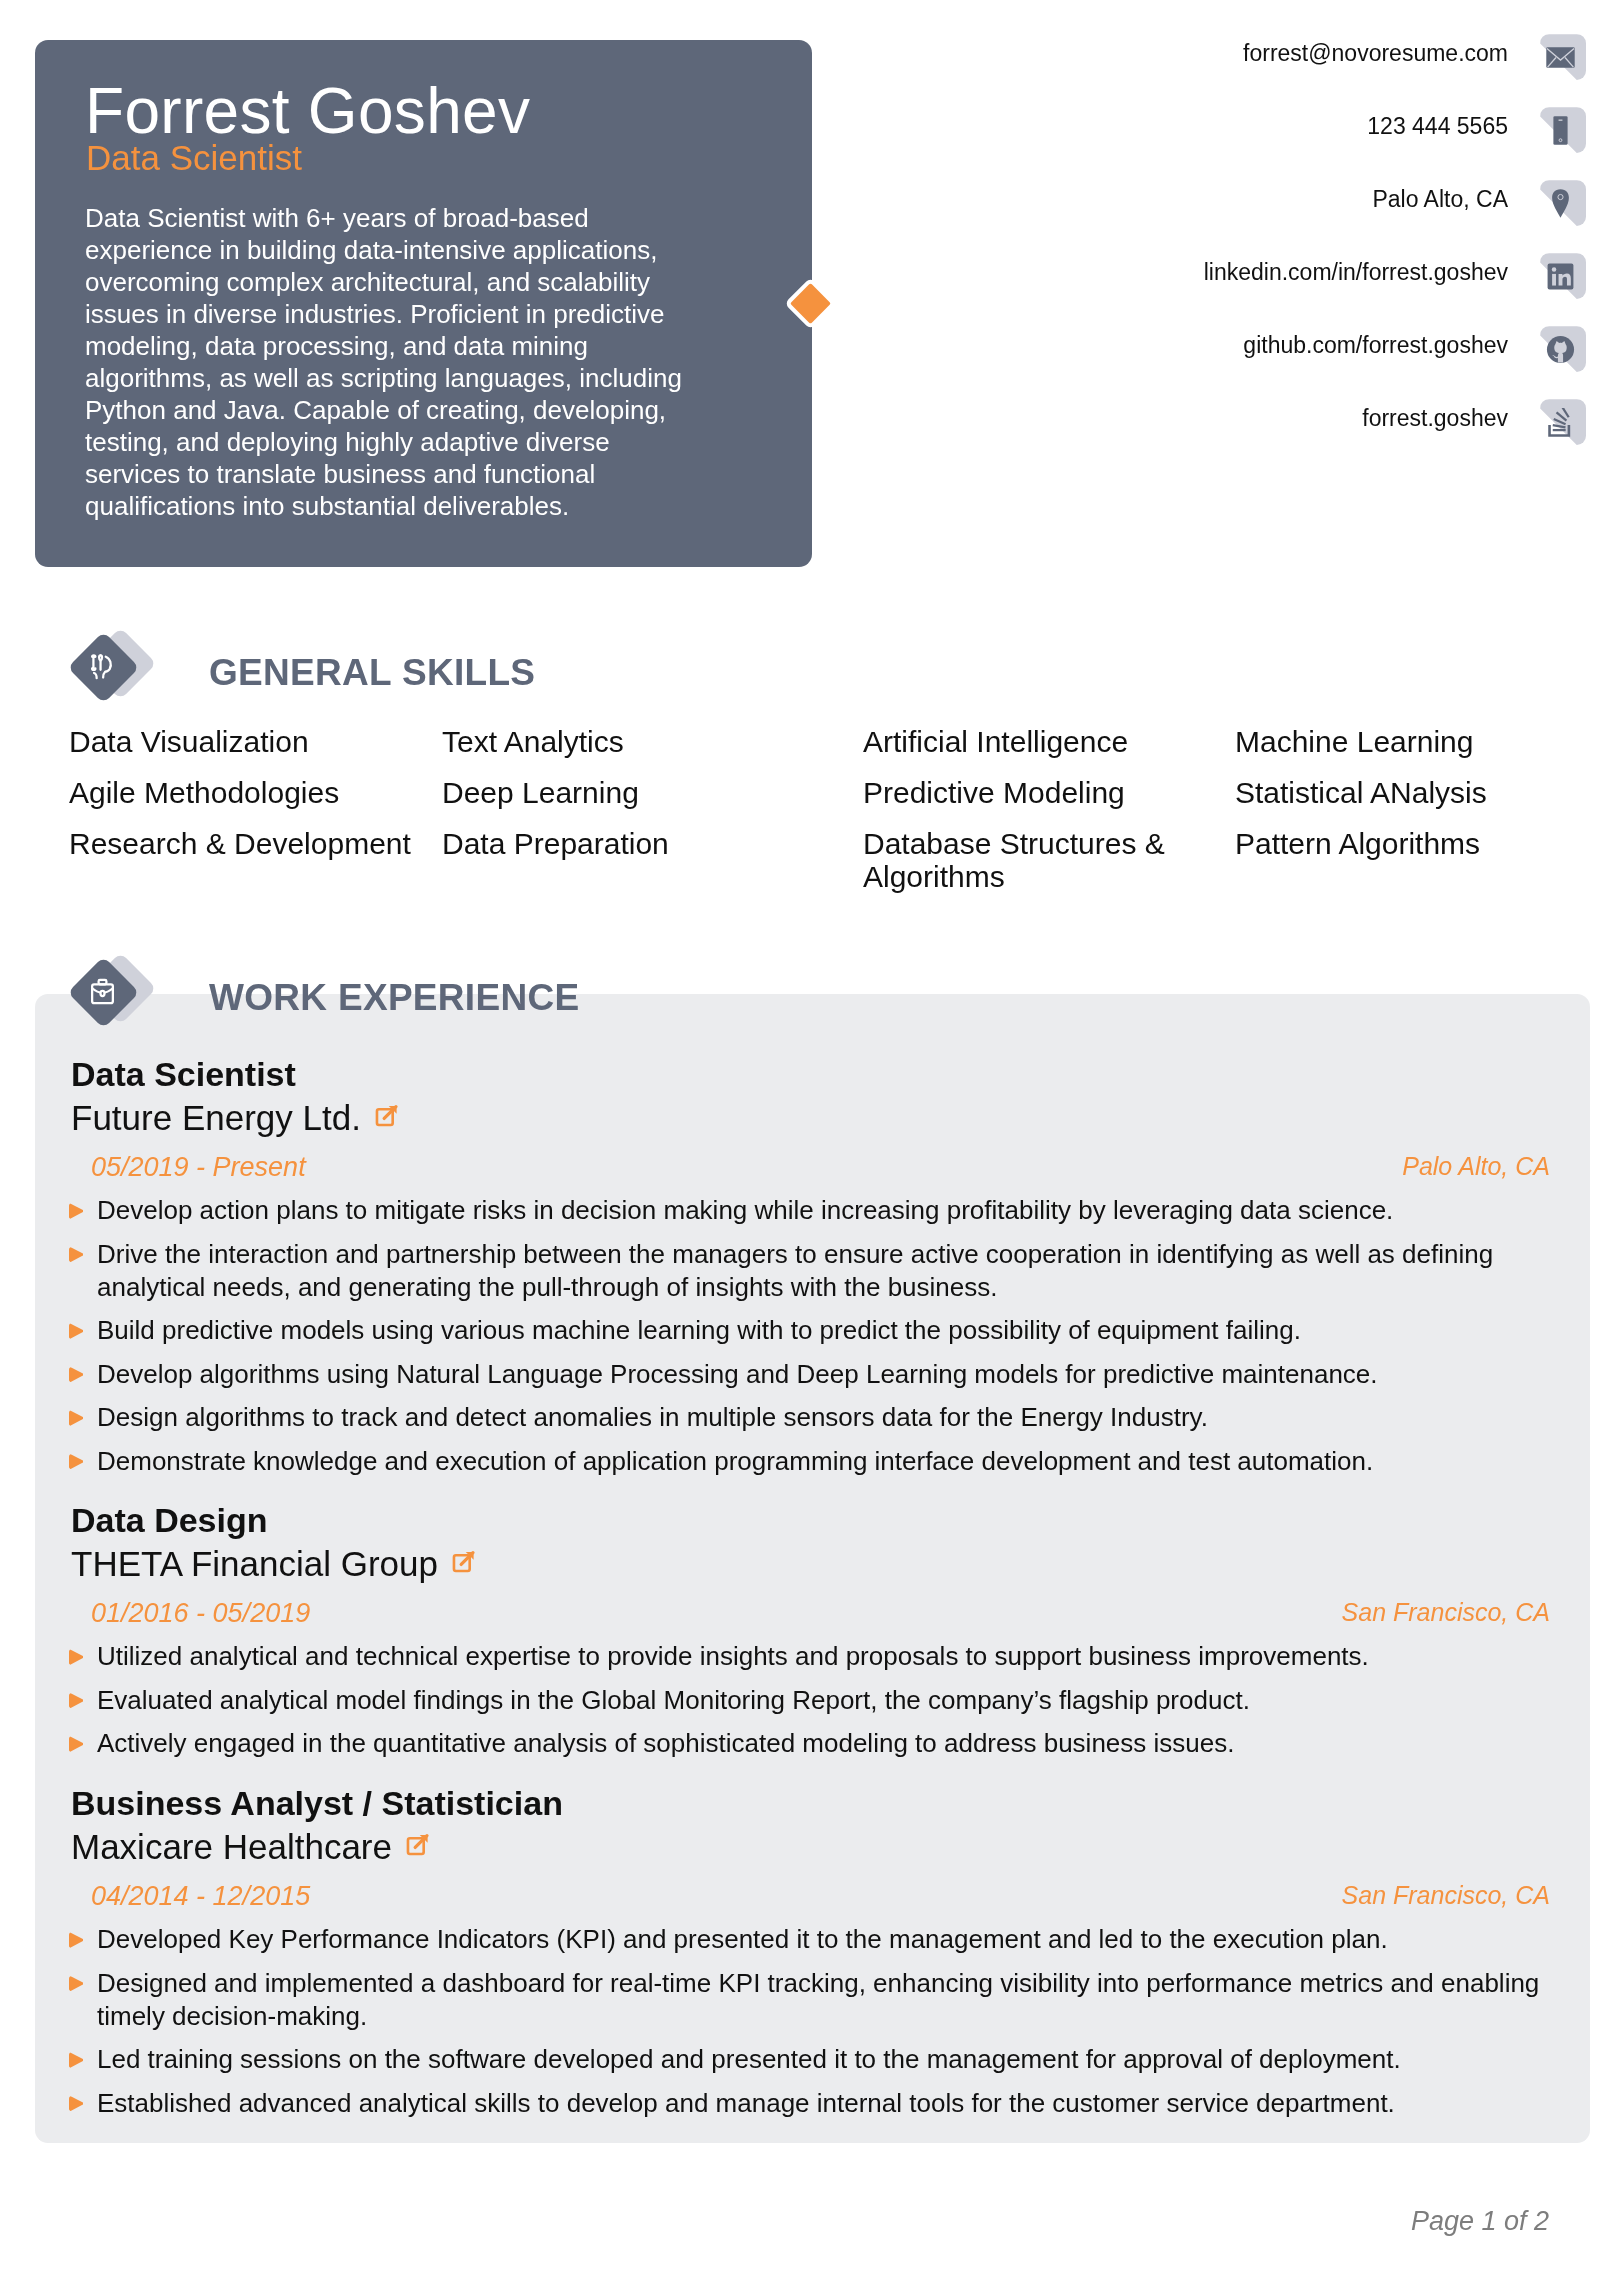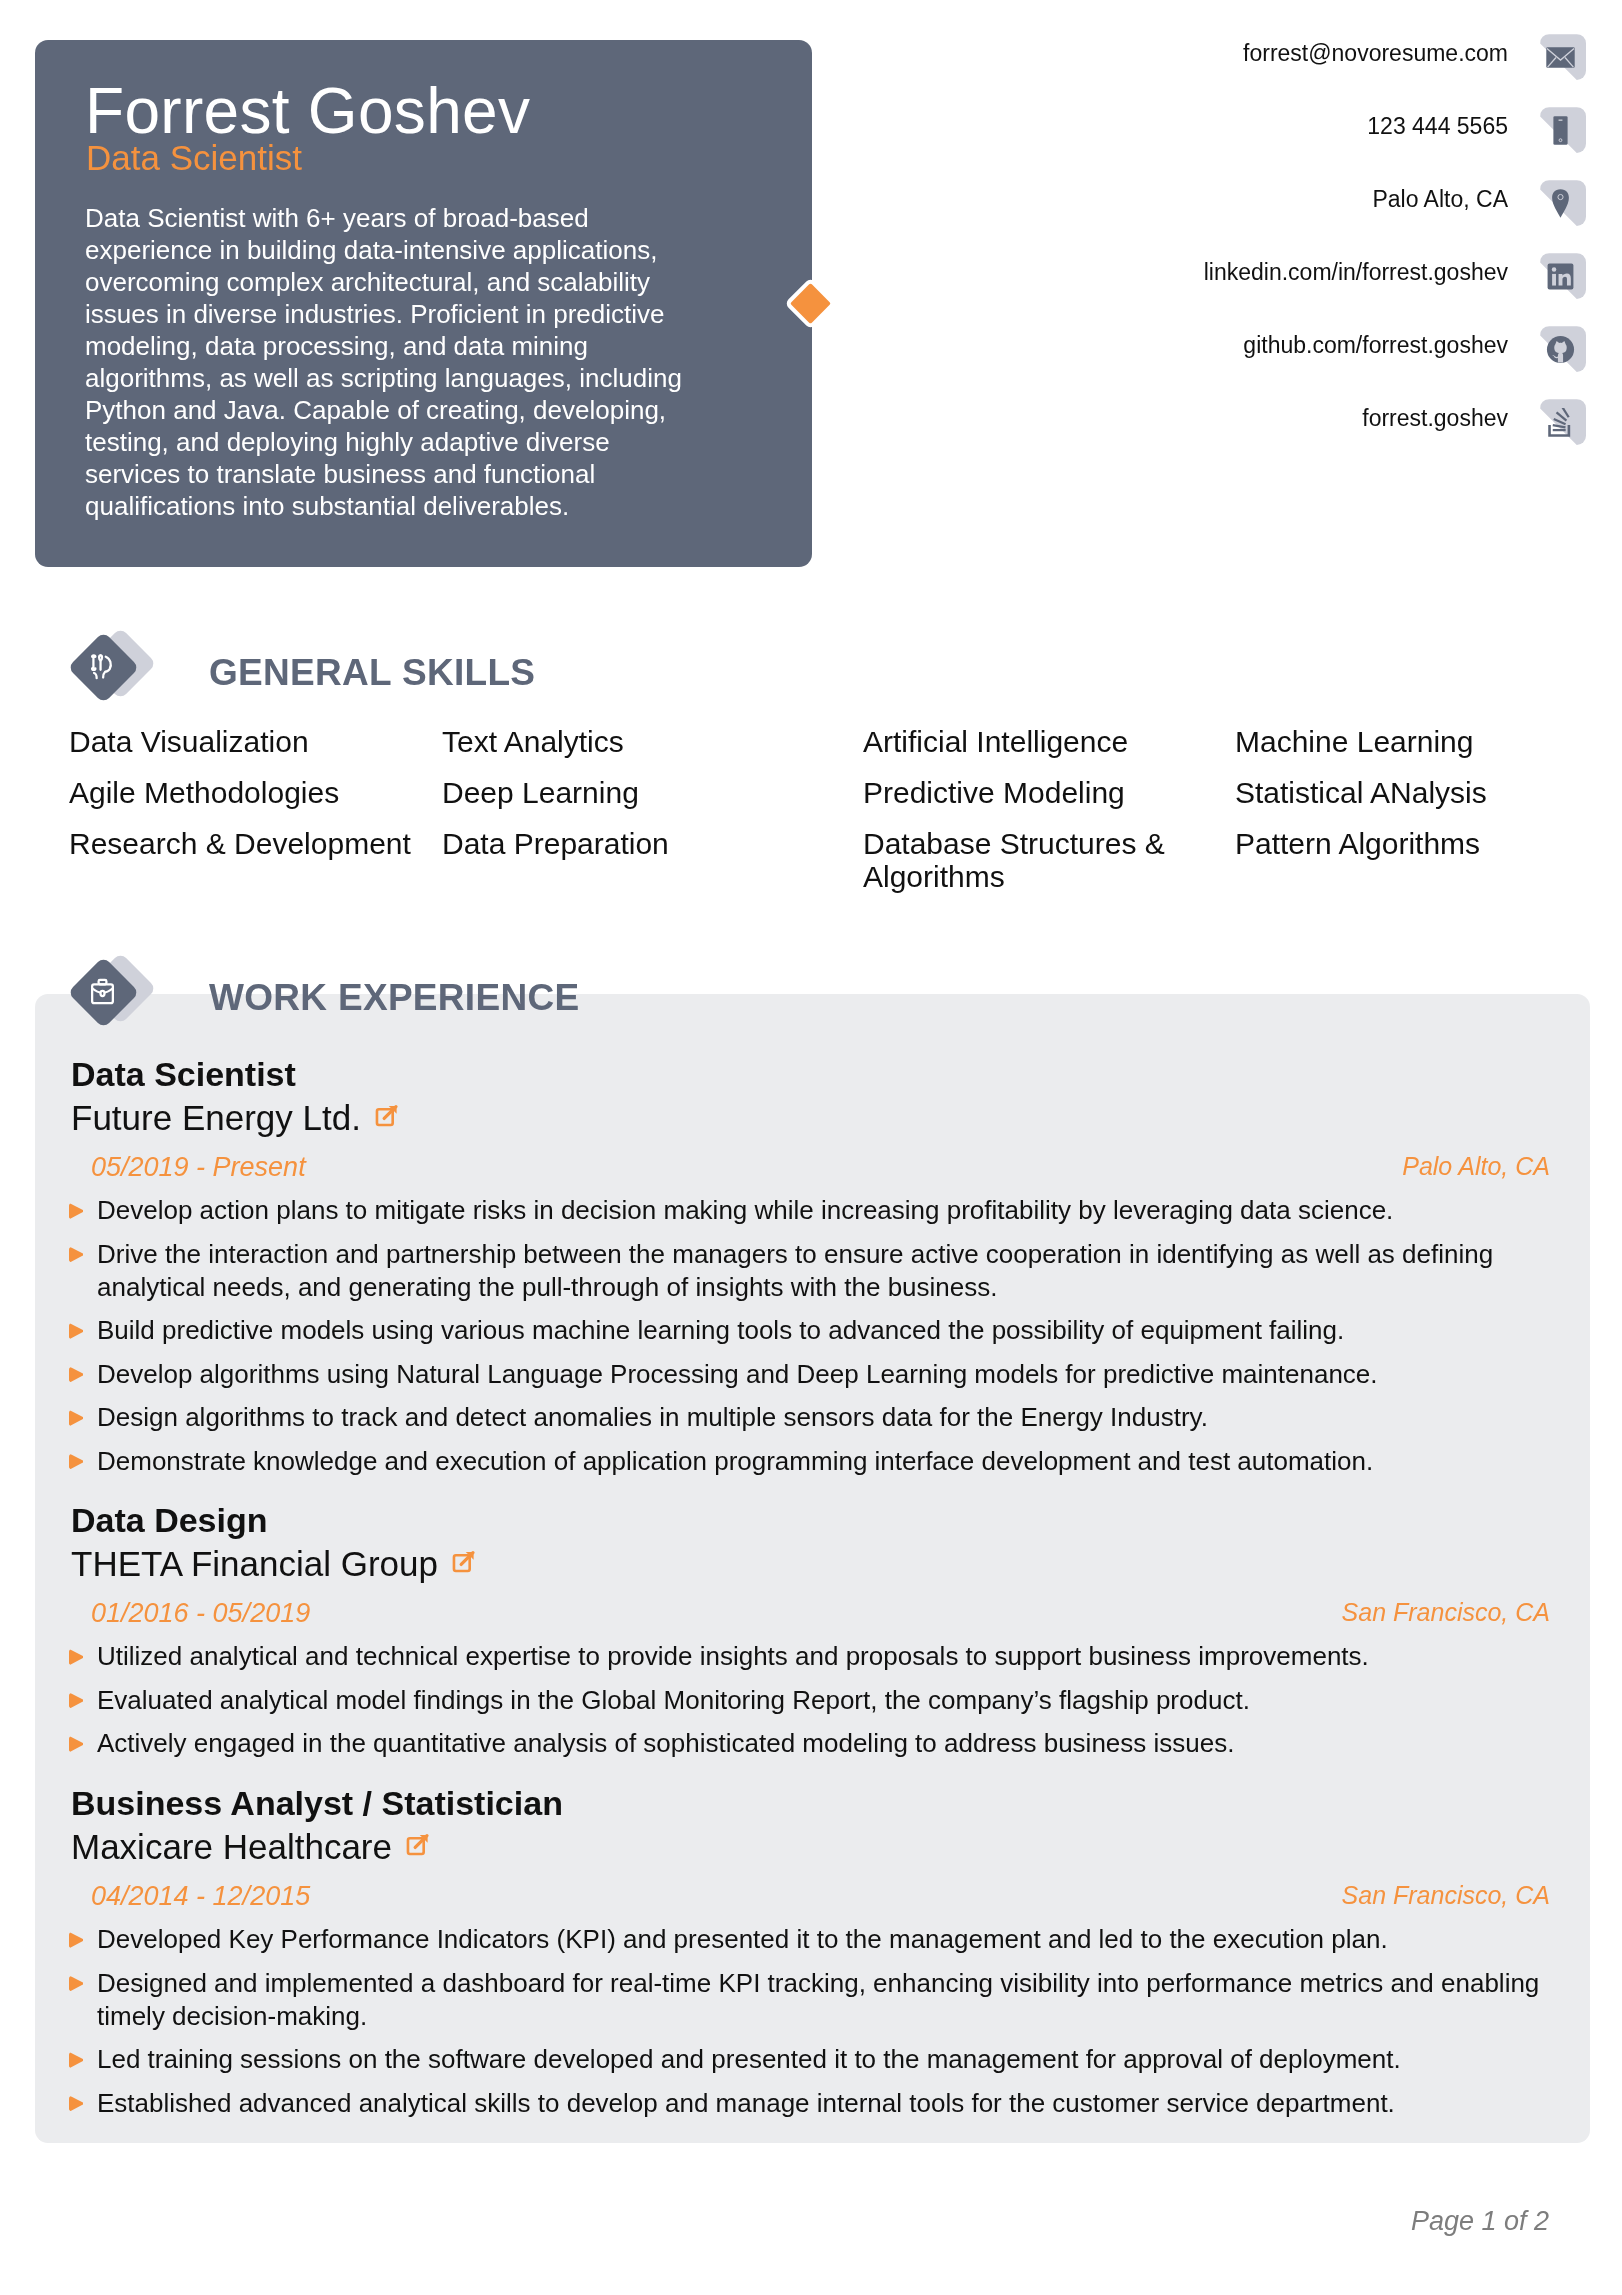--- a/index.html
+++ b/index.html
@@ -206,21 +206,21 @@
             <rect x="3" y="8" width="24" height="24" rx="3" fill="none" stroke="#f5923e" stroke-width="4"></rect>
             <path d="M14 22 L32 4" stroke="#f5923e" stroke-width="5" stroke-linecap="round"></path>
             <path d="M21 3 H33 V15 Z" fill="#f5923e"></path>
           </svg></span>
     </div>
     <div class="job-dates">05/2019 - Present</div>
     <div class="job-location">Palo Alto, CA</div>
     <ul class="bullets">
       <li class="bullet"><span class="bullet-marker"></span><span>Develop action plans to mitigate risks in decision making while increasing profitability by leveraging data science.</span></li>
       <li class="bullet"><span class="bullet-marker"></span><span>Drive the interaction and partnership between the managers to ensure active cooperation in identifying as well as defining analytical needs, and generating the pull-through of insights with the business.</span></li>
-      <li class="bullet"><span class="bullet-marker"></span><span>Build predictive models using various machine learning tools to advanced the possibility of equipment failing.</span></li>
+      <li class="bullet"><span class="bullet-marker"></span><span>Build predictive models using various machine learning with to predict the possibility of equipment failing.</span></li>
       <li class="bullet"><span class="bullet-marker"></span><span>Develop algorithms using Natural Language Processing and Deep Learning models for predictive maintenance.</span></li>
       <li class="bullet"><span class="bullet-marker"></span><span>Design algorithms to track and detect anomalies in multiple sensors data for the Energy Industry.</span></li>
       <li class="bullet"><span class="bullet-marker"></span><span>Demonstrate knowledge and execution of application programming interface development and test automation.</span></li>
     </ul>
   </div>
 
   <div class="job" style="top:507px;">
     <div class="job-title">Data Design</div>
     <div class="job-company">
       <span>THETA Financial Group</span><span class="ext-link"><svg viewBox="0 0 36 36">

